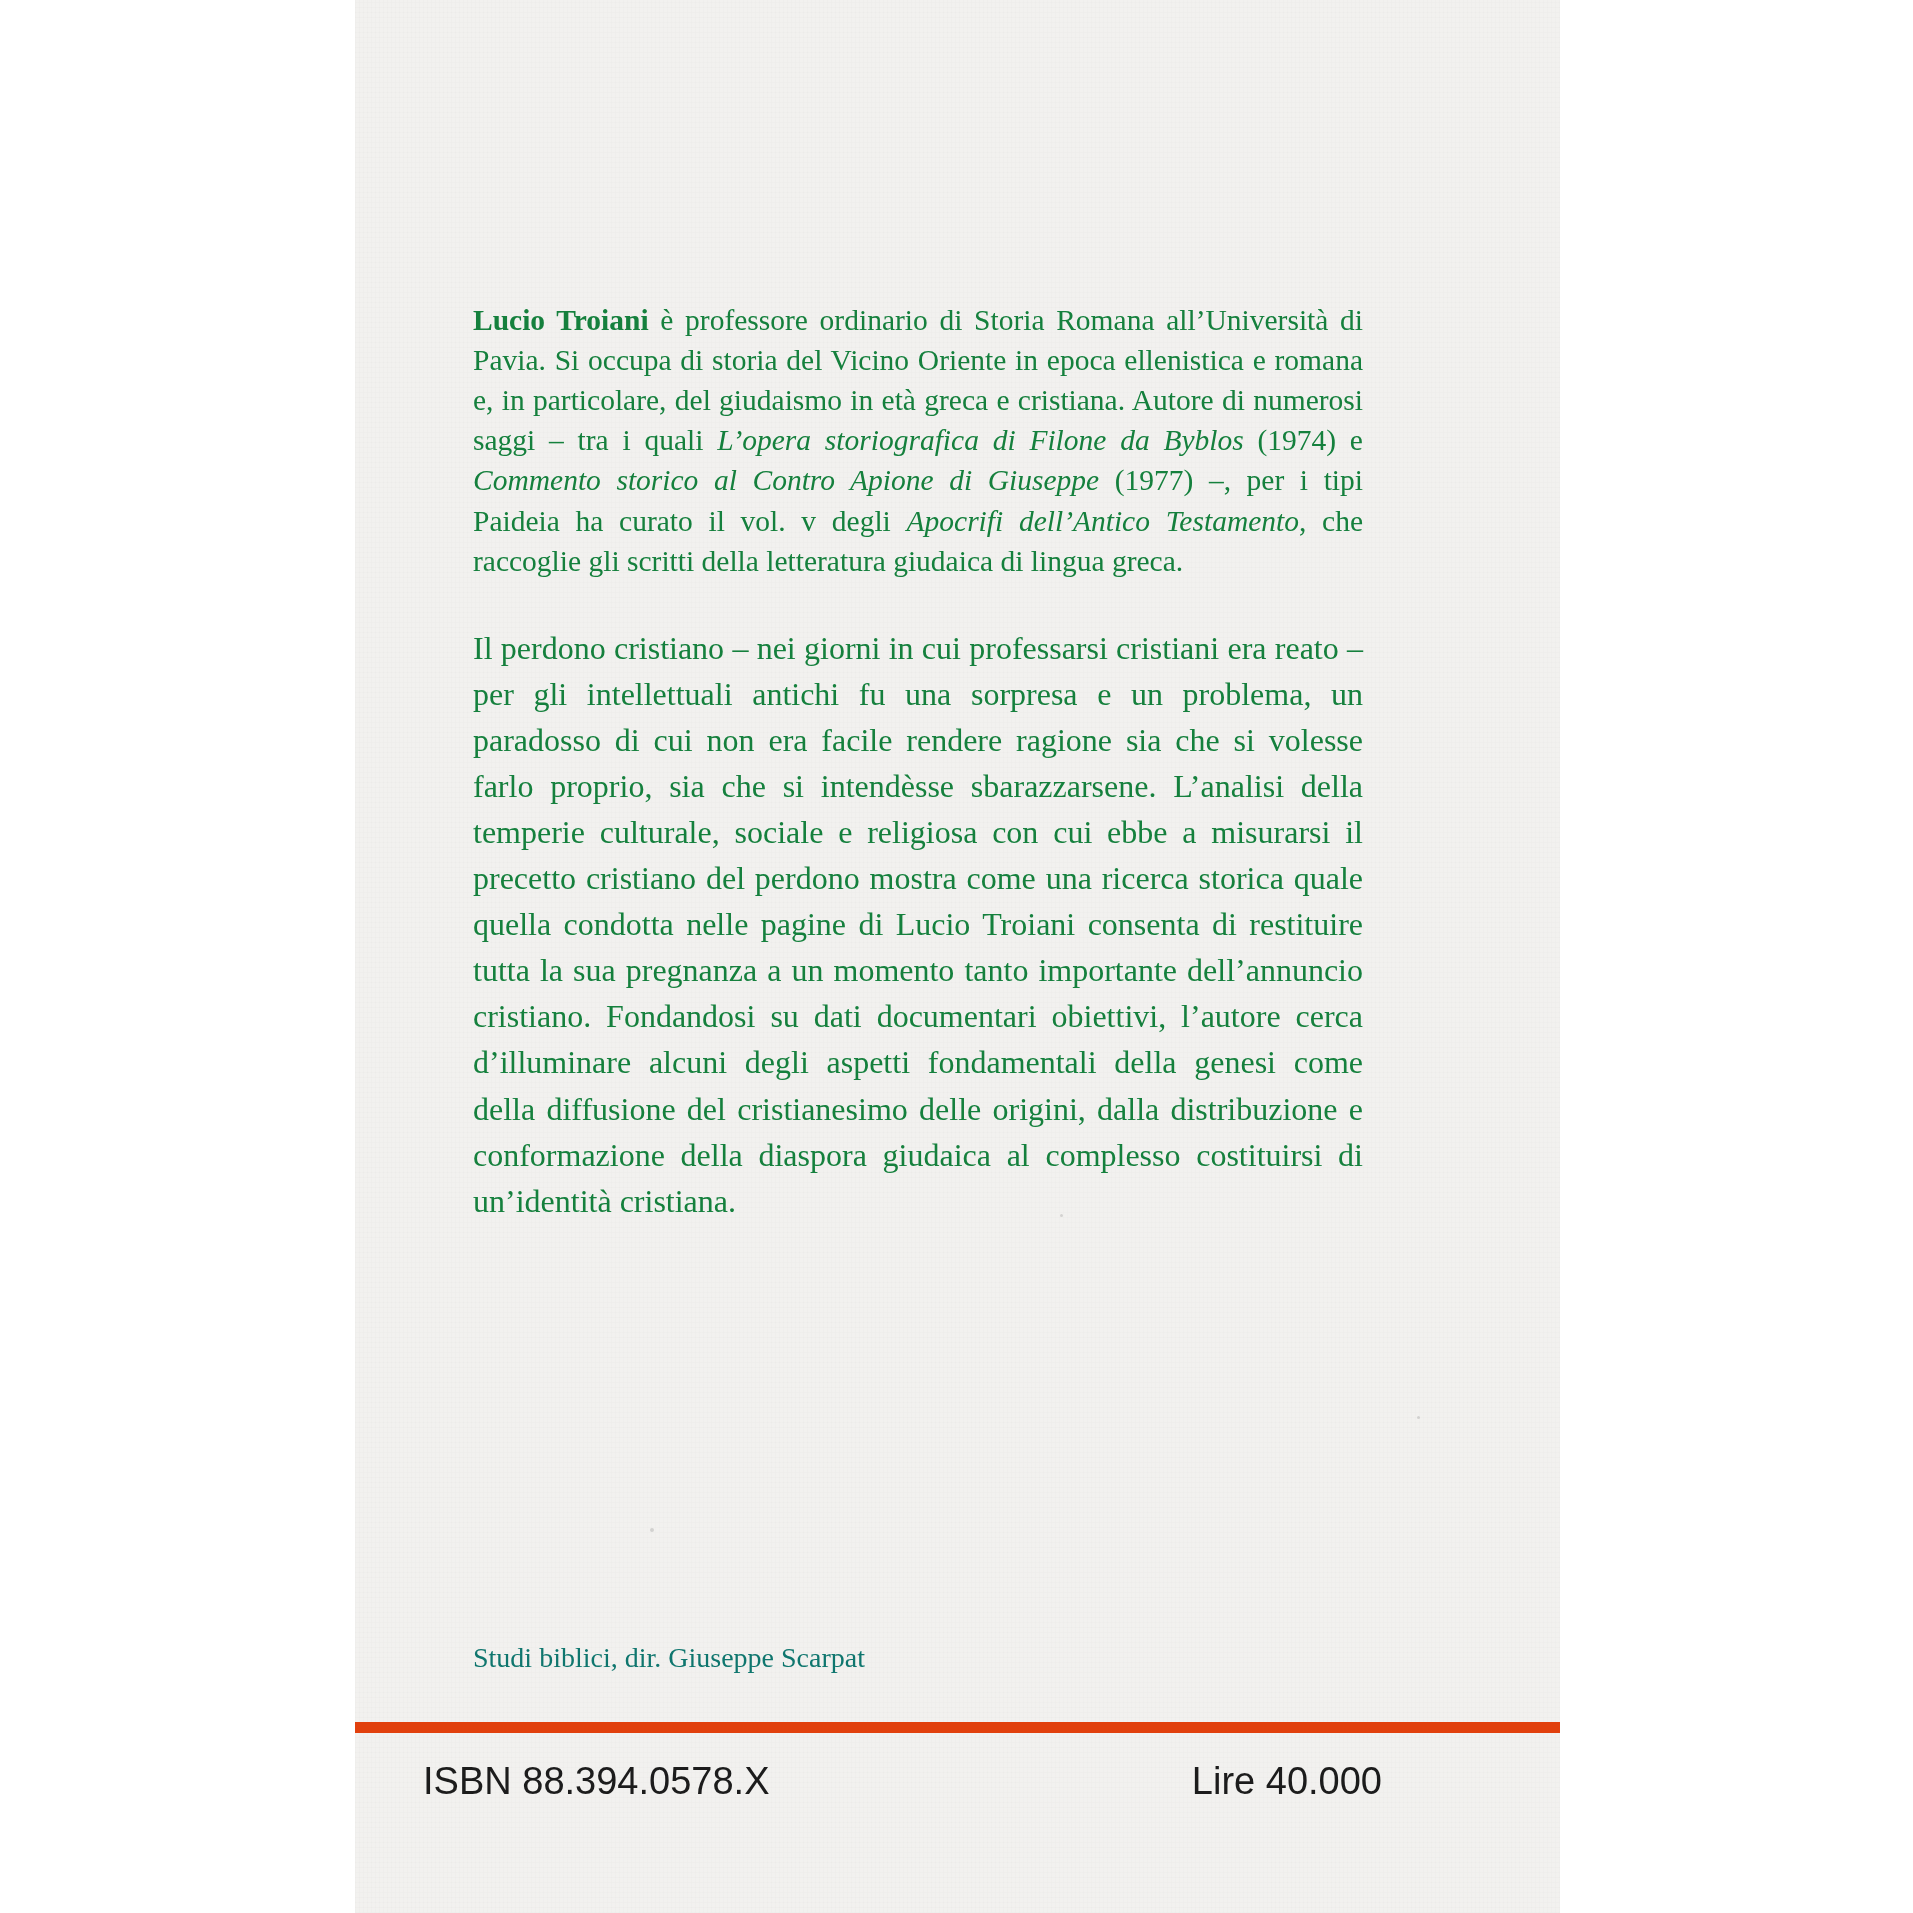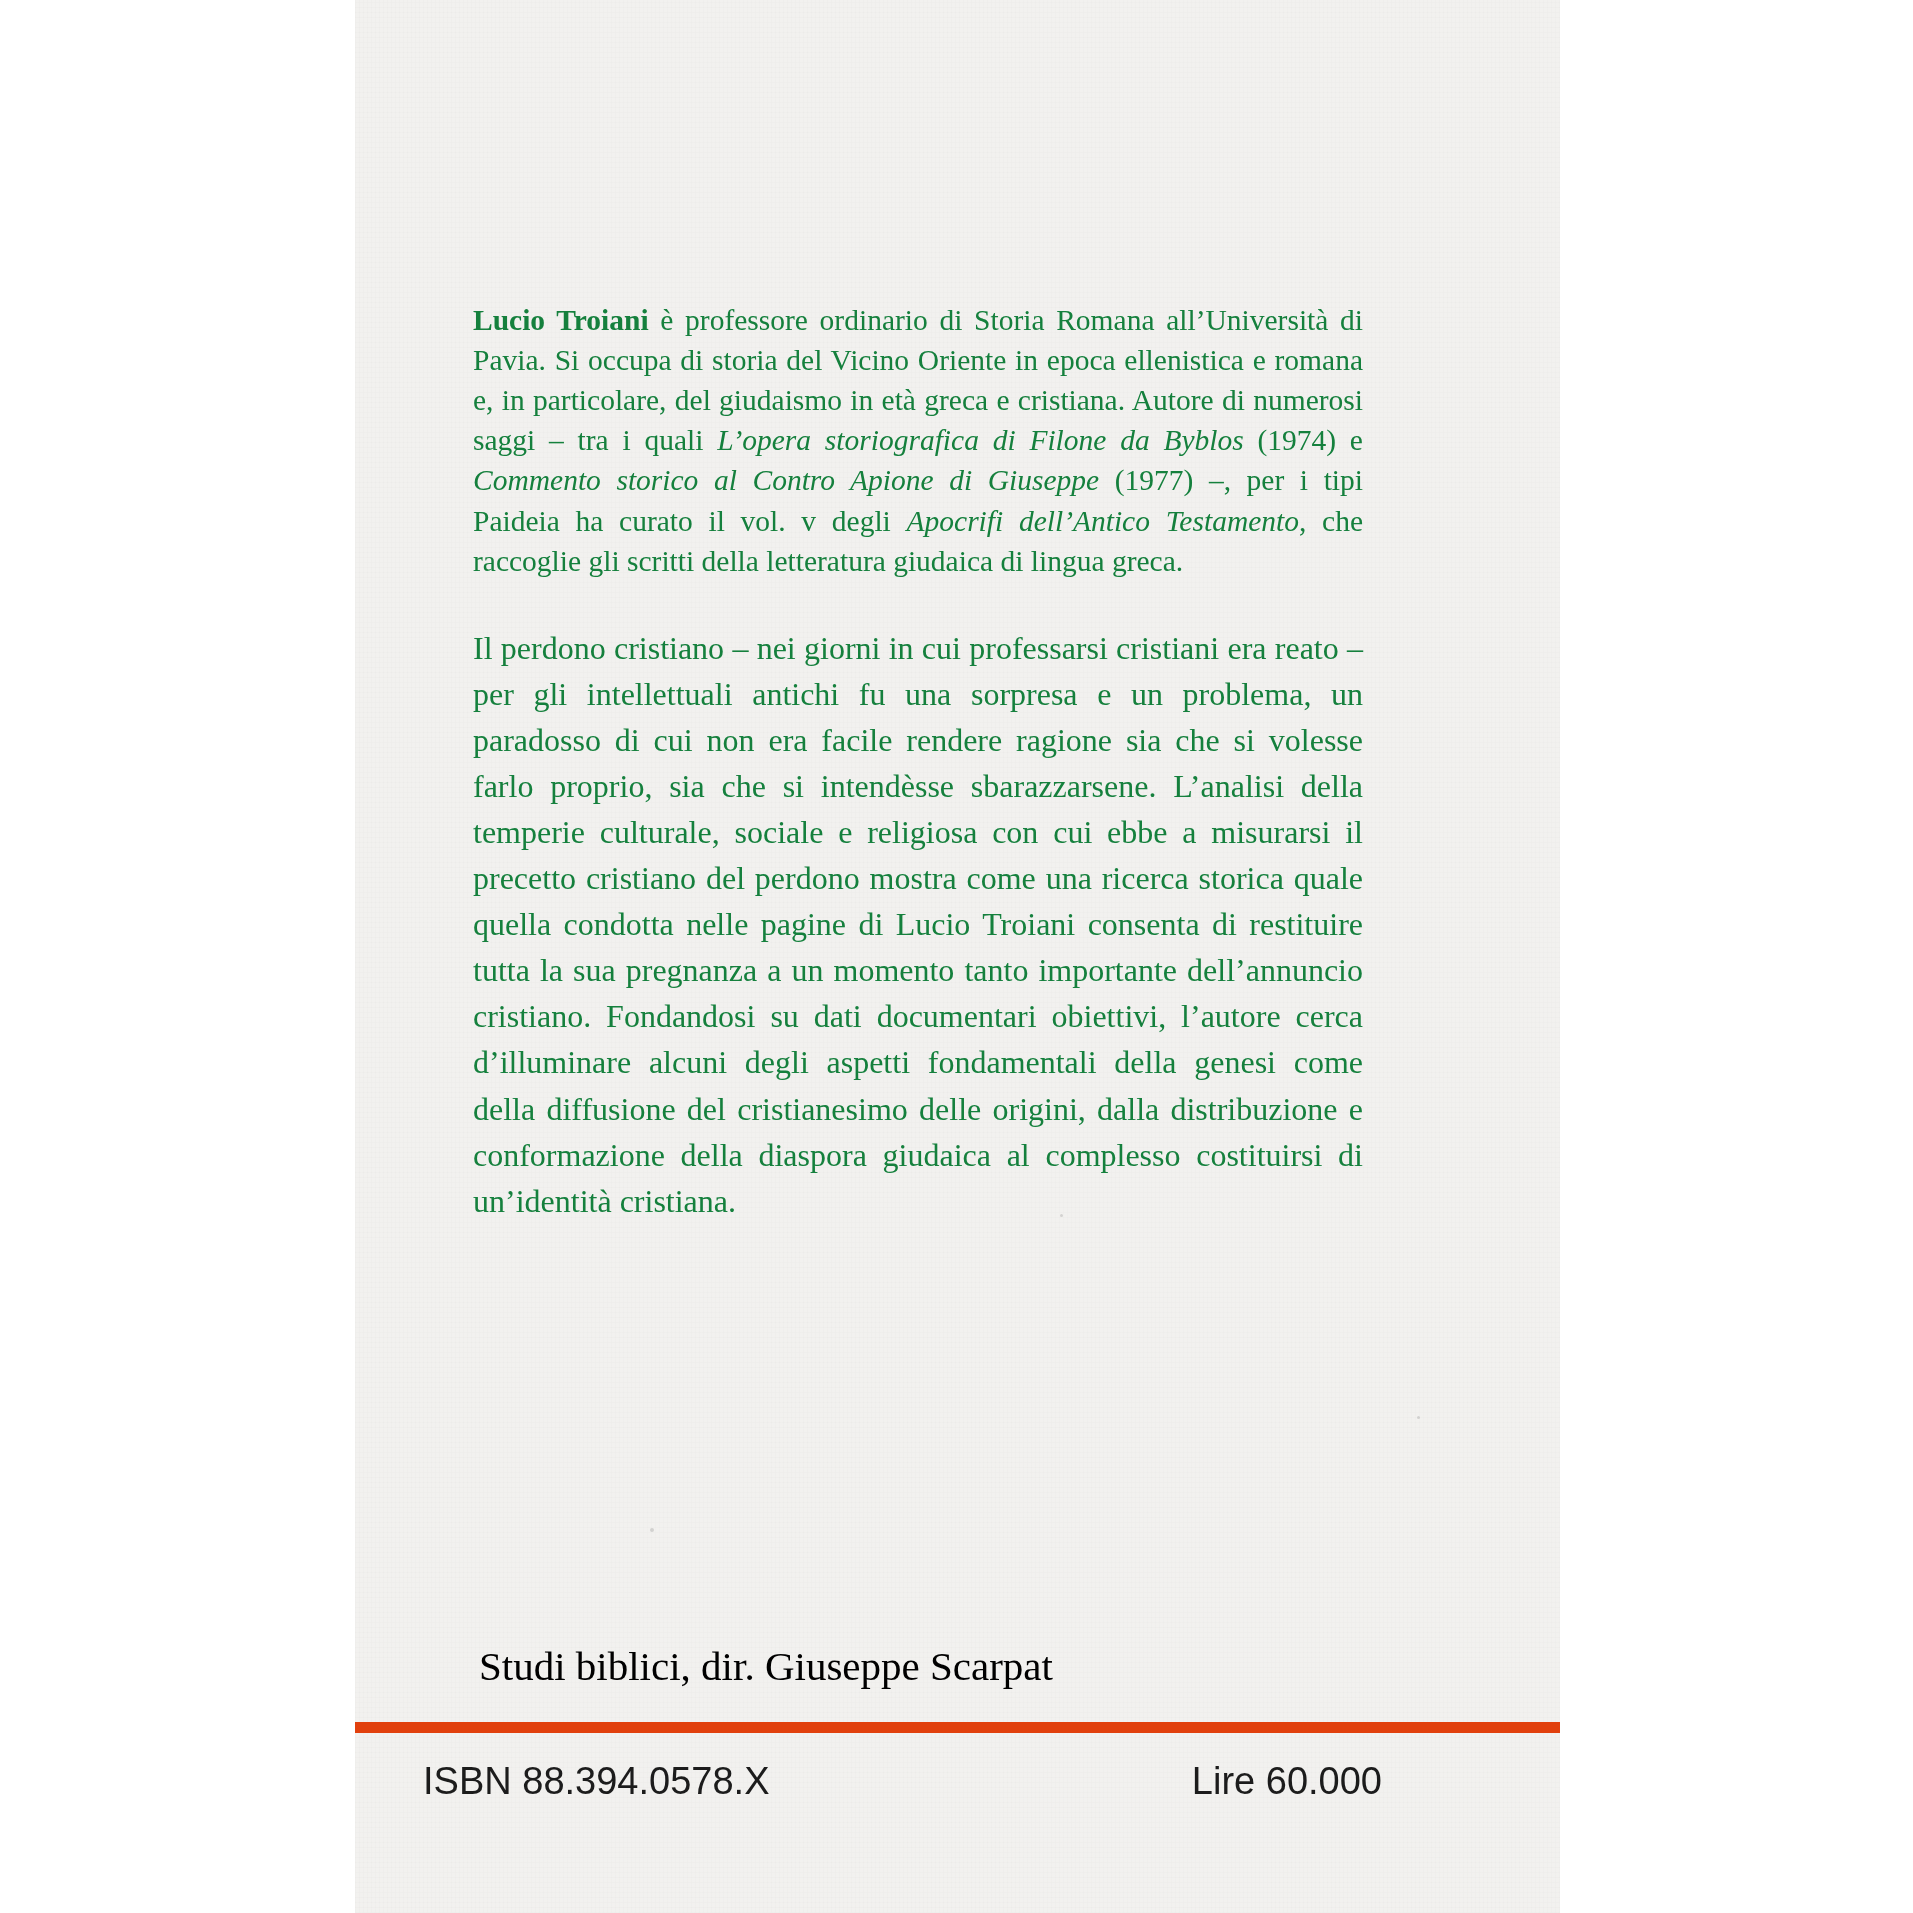--- a/index.html
+++ b/index.html
@@ -83,23 +83,22 @@
     font-size: 32px;
     line-height: 1.44;
     margin-top: 44px;
   }
   i, .ital { font-style: italic; }
 
   .series-credit {
     position: absolute;
     left: 118px;
     top: 1642px;
-    font-size: 41px;
-    color: #000000;
-    margin-left: 6px;
+    font-size: 28px;
+    color: #0f766e;
   }
   .rule {
     position: absolute;
     left: 0;
     top: 1722px;
     width: 100%;
     height: 11px;
     background: #e1400d;
   }
   .footer {
@@ -139,21 +138,21 @@
       <p class="blurb">Il perdono cristiano – nei giorni in cui professarsi cristiani era reato – per gli intellettuali antichi fu una sorpresa e un problema, un paradosso di cui non era facile rendere ragione sia che si volesse farlo proprio, sia che si intendèsse sbarazzarsene. L’analisi della temperie culturale, sociale e religiosa con cui ebbe a misurarsi il precetto cristiano del perdono mostra come una ricerca storica quale quella condotta nelle pagine di Lucio Troiani consenta di restituire tutta la sua pregnanza a un momento tanto importante dell’annuncio cristiano. Fondandosi su dati documentari obiettivi, l’autore cerca d’illuminare alcuni degli aspetti fondamentali della genesi come della diffusione del cristianesimo delle origini, dalla distribuzione e conformazione della diaspora giudaica al complesso costituirsi di un’identità cristiana.</p>
 
     </div>
 
     <div class="series-credit">Studi biblici, dir. Giuseppe Scarpat</div>
 
     <div class="rule"></div>
 
     <div class="footer">
       <span class="isbn">ISBN 88.394.0578.X</span>
-      <span class="price">Lire 60.000</span>
+      <span class="price">Lire 40.000</span>
     </div>
 
     <div class="speck" style="left:295px; top:1528px; width:4px; height:4px;"></div>
     <div class="speck" style="left:1062px; top:1416px; width:3px; height:3px;"></div>
     <div class="speck" style="left:705px; top:1214px; width:3px; height:3px;"></div>
 
   </div>
 
 </div>
 

